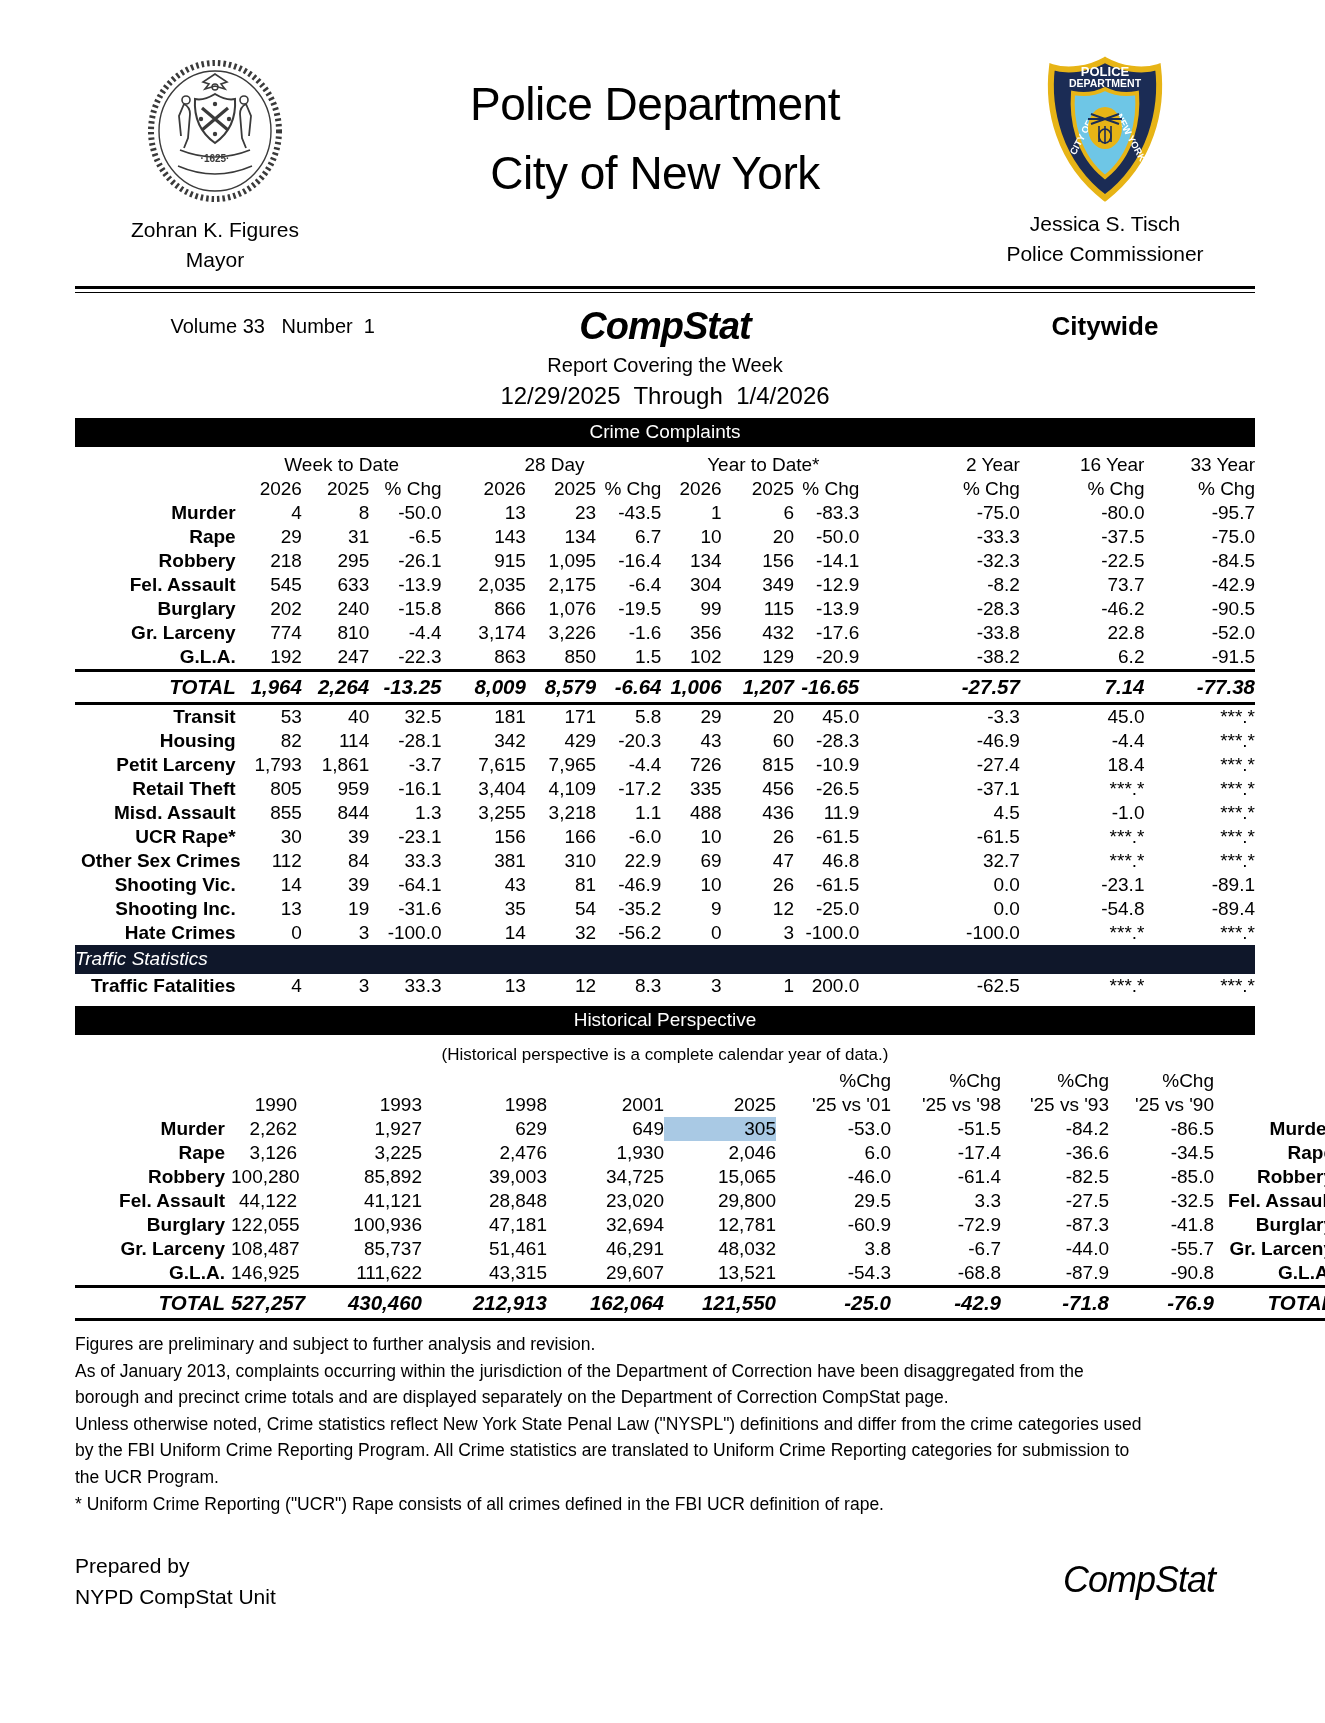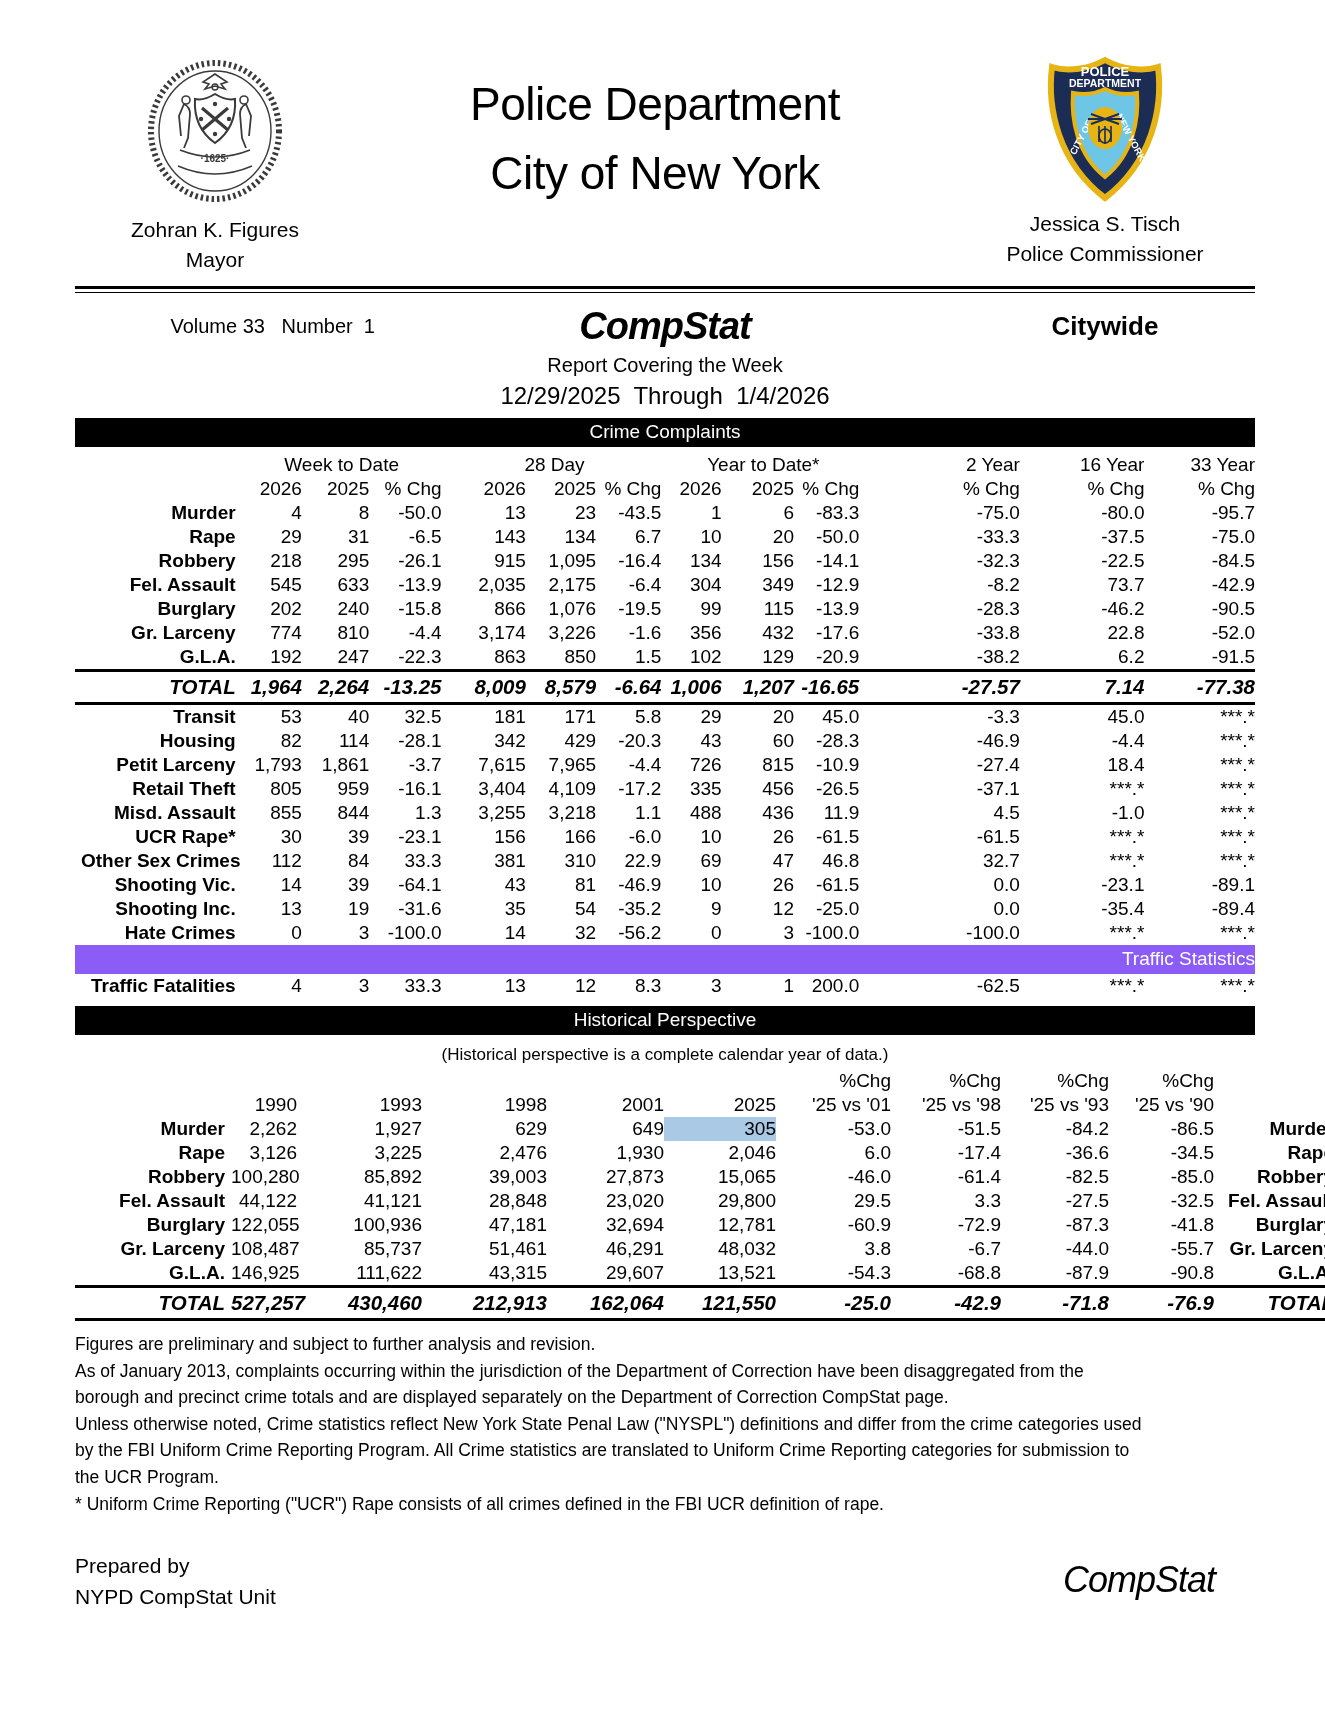--- a/index.html
+++ b/index.html
@@ -30,21 +30,21 @@
   .banner{background:#000;color:#fff;text-align:center;font-size:19px;padding:3px 0 4px;margin-top:8px;}
 
   
   table{border-collapse:collapse;table-layout:fixed;width:100%;}
   td,th{padding:1px 0 1px 6px;font-size:19px;white-space:nowrap;text-align:right;overflow:visible;}
   .lbl{font-weight:bold;}
   th{font-weight:normal;}
   .gh-center{text-align:center;}
   .gh-right{text-align:right;}
   tr.total td{font-weight:bold;font-style:italic;font-size:20.5px;border-top:3px solid #000;border-bottom:3px solid #000;padding-top:3px;padding-bottom:3px;}
-  td.banner-cell{background:#8b5cf6;color:#fff;text-align:right;font-size:19px;padding:3px 0 4px;font-weight:normal;}
+  td.banner-cell{background:#0f172a;color:#fff;text-align:left;font-size:19px;padding:3px 0 4px;font-weight:normal;font-style:italic;}
   .hl{background:#a9c9e4;}
   .hist-note{text-align:center;font-size:17px;margin-top:10px;margin-bottom:4px;}
   .rlbl{font-weight:bold;text-align:right;}
   .group-row th{padding-top:7px;}
 
   
   .footnotes{margin-top:10px;font-size:17.5px;line-height:1.52;}
   .foot-row{display:flex;justify-content:space-between;align-items:flex-start;margin-top:34px;}
   .prepared{font-size:21px;line-height:1.45;}
   .brand{font-size:36px;font-style:italic;letter-spacing:-1px;padding-right:40px;padding-top:8px;}
@@ -426,21 +426,21 @@
           <td>13</td>
           <td>19</td>
           <td>-31.6</td>
           <td>35</td>
           <td>54</td>
           <td>-35.2</td>
           <td>9</td>
           <td>12</td>
           <td>-25.0</td>
           <td>0.0</td>
-          <td>-35.4</td>
+          <td>-54.8</td>
           <td>-89.4</td>
         </tr>
 
         <tr>
           <td class="lbl">Hate Crimes</td>
           <td>0</td>
           <td>3</td>
           <td>-100.0</td>
           <td>14</td>
           <td>32</td>
@@ -549,21 +549,21 @@
           <td>-36.6</td>
           <td>-34.5</td>
           <td class="rlbl">Rape</td>
         </tr>
 
         <tr>
           <td class="lbl">Robbery</td>
           <td>100,280</td>
           <td>85,892</td>
           <td>39,003</td>
-          <td>27,873</td>
+          <td>34,725</td>
           <td>15,065</td>
           <td>-46.0</td>
           <td>-61.4</td>
           <td>-82.5</td>
           <td>-85.0</td>
           <td class="rlbl">Robbery</td>
         </tr>
 
         <tr>
           <td class="lbl">Fel. Assault</td>

